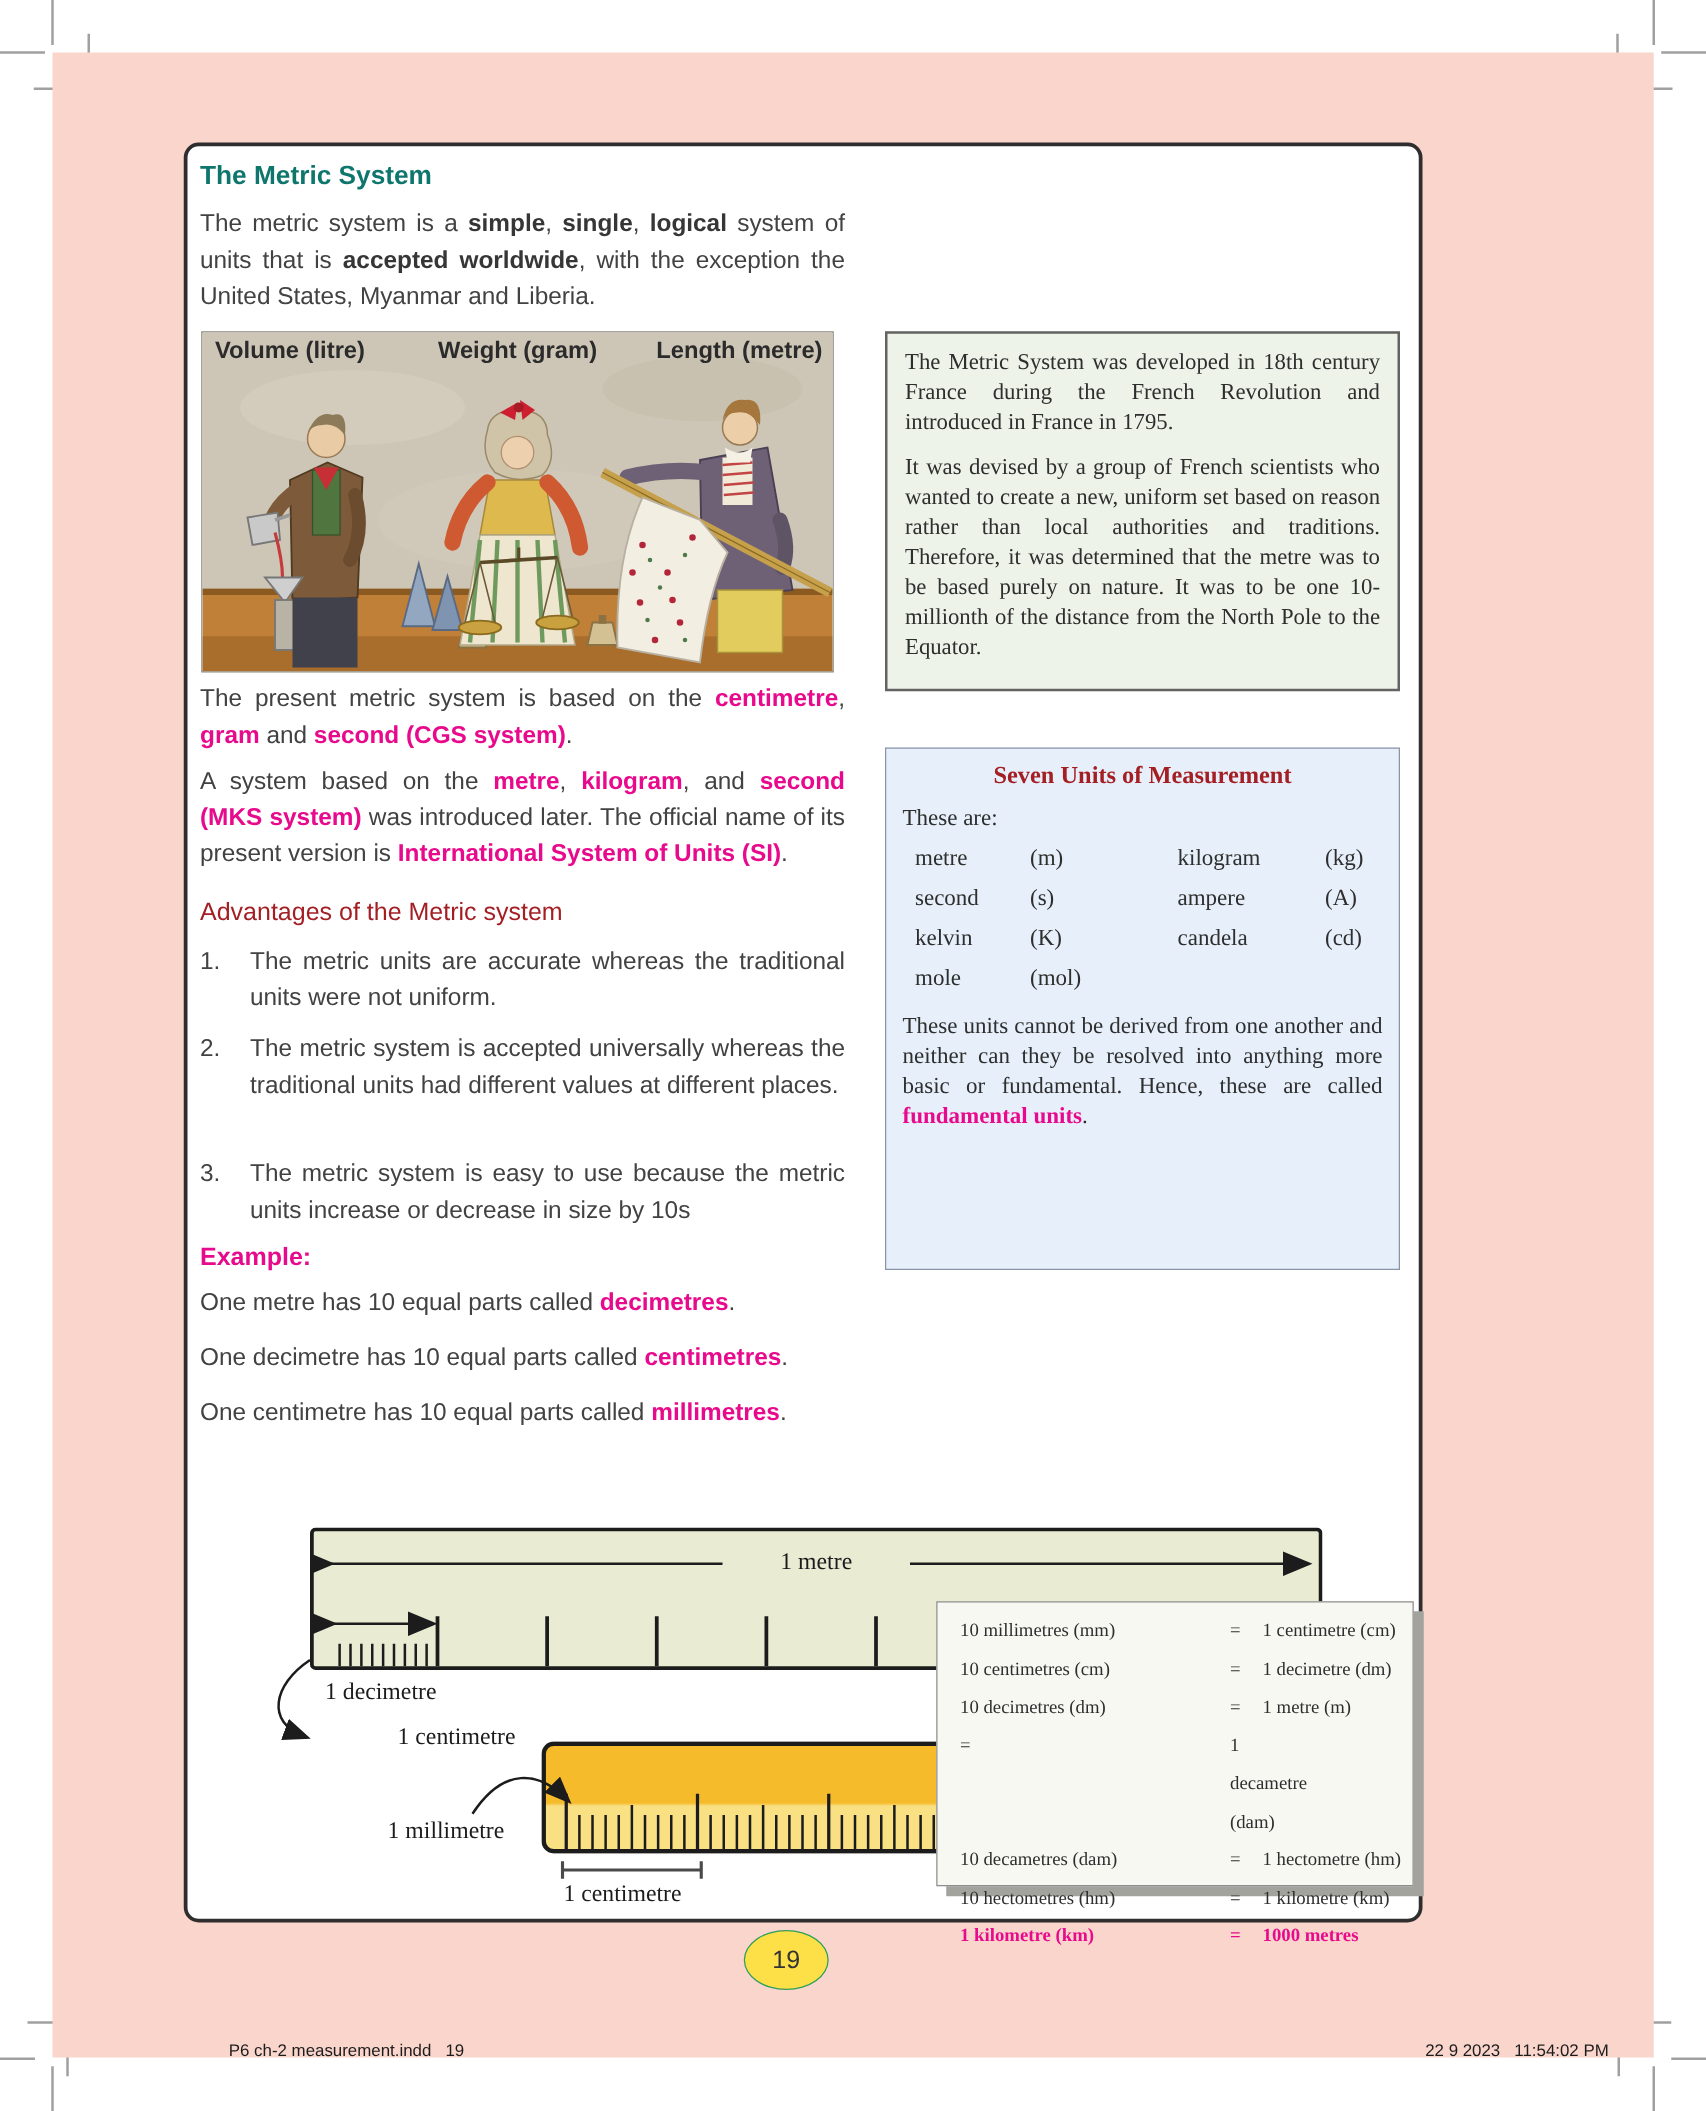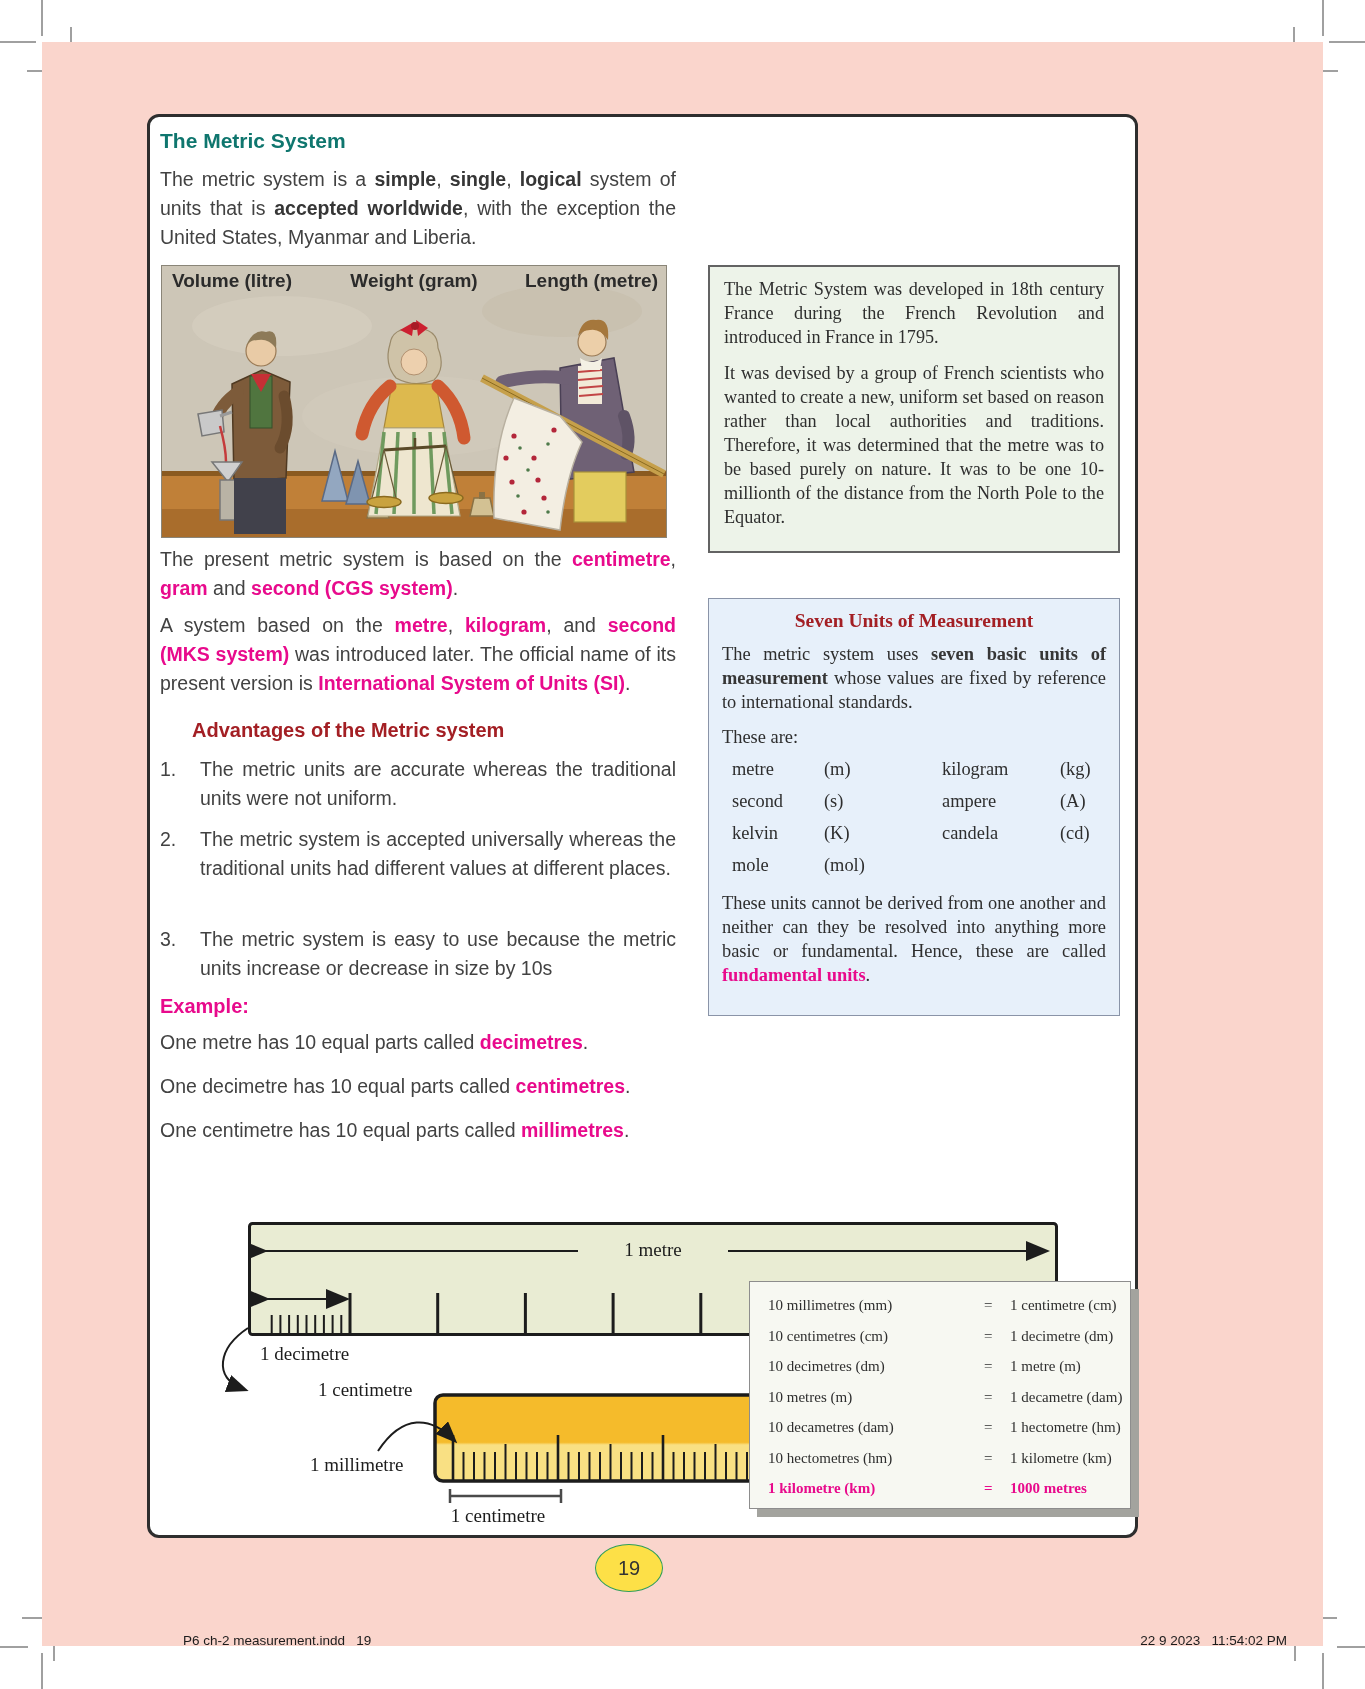--- a/index.html
+++ b/index.html
@@ -4,21 +4,21 @@
 <style>
   html,body{margin:0;padding:0;background:#ffffff;}
   .canvas{position:relative;width:1365px;height:1689px;background:#ffffff;overflow:hidden;
           font-family:"Liberation Sans",sans-serif;}
   .pink-page{position:absolute;left:42px;top:42px;width:1281px;height:1604px;background:#fad5cc;}
   .crop{position:absolute;background:#a0a0a0;}
   .content-box{position:absolute;left:147px;top:114px;width:985px;height:1418px;background:#ffffff;
                border:3px solid #2e2e2e;border-radius:12px;}
   
   .h1red{position:absolute;font-size:21px;font-weight:bold;color:#0f766e;}
-  .h2red{position:absolute;font-size:20px;font-weight:bold;color:#a31f24;margin-left:32px;}
+  .h2red{position:absolute;font-size:20px;font-weight:normal;color:#a31f24;}
   .body-p{position:absolute;font-size:19.5px;line-height:29px;color:#424242;text-align:justify;}
   .seg-b{font-weight:bold;color:#363636;}
   .seg-m{font-weight:bold;color:#e80a8c;}
   .magenta-h{position:absolute;font-size:20px;font-weight:bold;color:#e80a8c;}
   .adv-item{position:absolute;display:flex;font-size:19.5px;line-height:29px;color:#424242;}
   .adv-num{width:40px;flex:none;}
   .adv-text{flex:1;text-align:justify;}
   .ex-line{position:absolute;font-size:19.5px;color:#424242;white-space:nowrap;}
   
   .illus{position:absolute;left:11px;top:148px;width:504px;height:271px;border:1px solid #8a8578;}
@@ -213,21 +213,20 @@
     <div class="ex-line" style="left:10px;top:958px;"><span>One decimetre has 10 equal parts called </span><span class="seg-m">centimetres</span><span>.</span></div>
     <div class="ex-line" style="left:10px;top:1002px;"><span>One centimetre has 10 equal parts called </span><span class="seg-m">millimetres</span><span>.</span></div>
 
     <div class="hist-box">
       <p>The Metric System was developed in 18th century France during the French Revolution and introduced in France in 1795.</p>
       <p>It was devised by a group of French scientists who wanted to create a new, uniform set based on reason rather than local authorities and traditions. Therefore, it was determined that the metre was to be based purely on nature. It was to be one 10-millionth of the distance from the North Pole to the Equator.</p>
     </div>
 
     <div class="units-box">
       <div class="units-title">Seven Units of Measurement</div>
-      <p><span>The metric system uses </span><span class="seg-b">seven basic units of measurement</span><span> whose values are fixed by reference to international standards.</span></p>
       <p style="margin-bottom:4px;">These are:</p>
       <div class="units-grid">
         <div class="units-row">
           <span>metre</span>
           <span>(m)</span>
           <span>kilogram</span>
           <span>(kg)</span>
         </div>
         <div class="units-row">
           <span>second</span>
@@ -392,21 +391,20 @@
         <span>10 centimetres (cm)</span>
         <span>=</span>
         <span>1 decimetre (dm)</span>
       </div>
       <div class="conv-row">
         <span>10 decimetres (dm)</span>
         <span>=</span>
         <span>1 metre (m)</span>
       </div>
       <div class="conv-row">
-        <span>10 metres (m)</span>
         <span>=</span>
         <span>1 decametre (dam)</span>
       </div>
       <div class="conv-row">
         <span>10 decametres (dam)</span>
         <span>=</span>
         <span>1 hectometre (hm)</span>
       </div>
       <div class="conv-row">
         <span>10 hectometres (hm)</span>

